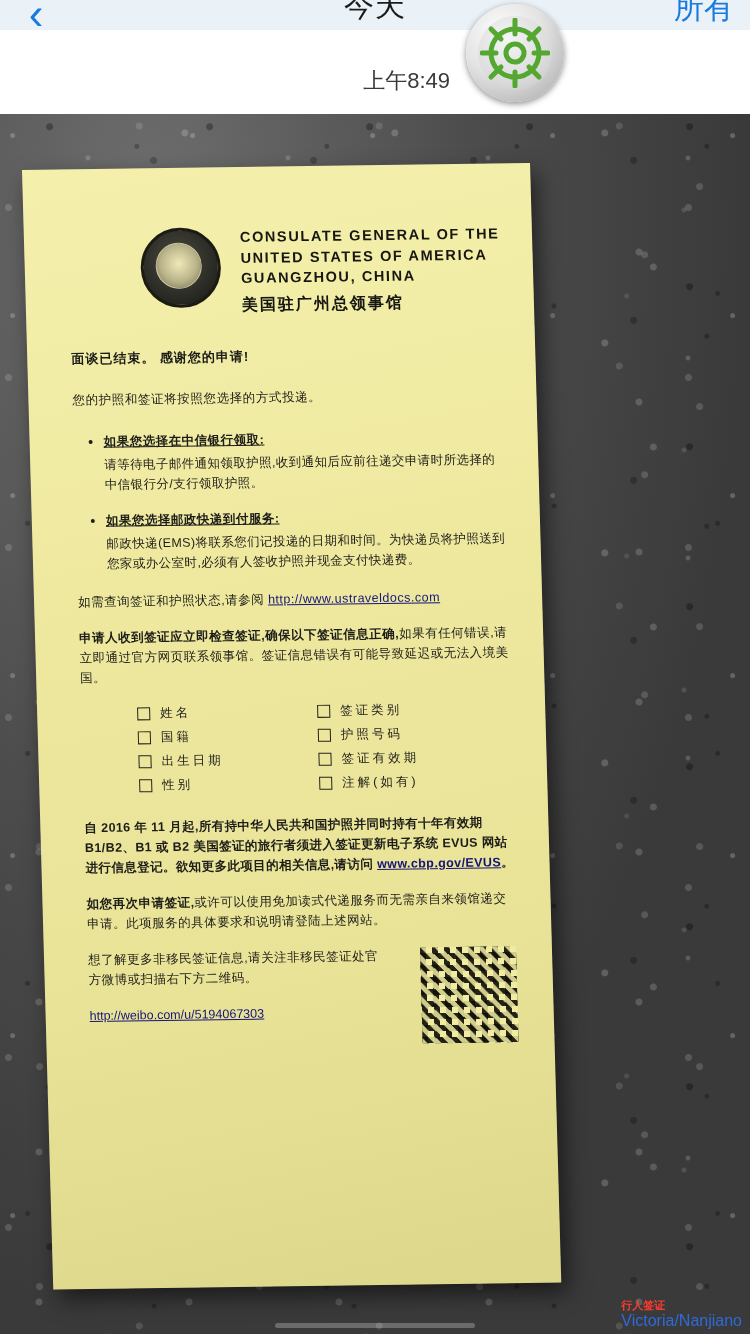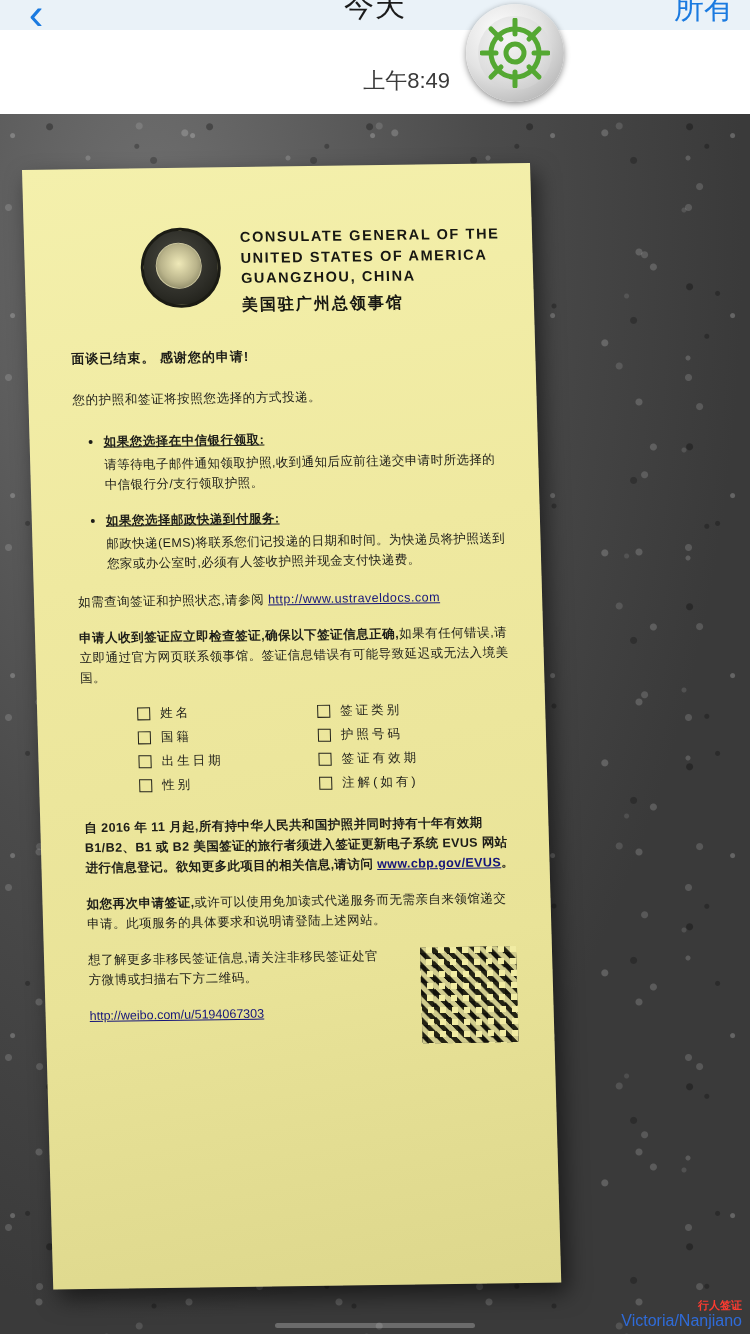--- a/index.html
+++ b/index.html
@@ -257,21 +257,20 @@
     background:
       linear-gradient(45deg, rgba(242,237,165,0.85) 25%, transparent 25%, transparent 50%, rgba(242,237,165,0.85) 50%, rgba(242,237,165,0.85) 75%, transparent 75%);
     background-size: 14px 14px;
   }
 
   
   .watermark {
     position: absolute;
     right: 8px;
     bottom: 4px;
-    text-align: right;
     line-height: 1.15;
   }
   .wm1 { color: #ff3b30; font-size: 11px; font-weight: bold; }
   .wm2 { color: #2f6bd8; font-size: 16px; }
 
   .home-indicator {
     position: absolute;
     left: 275px;
     bottom: 6px;
     width: 200px;

